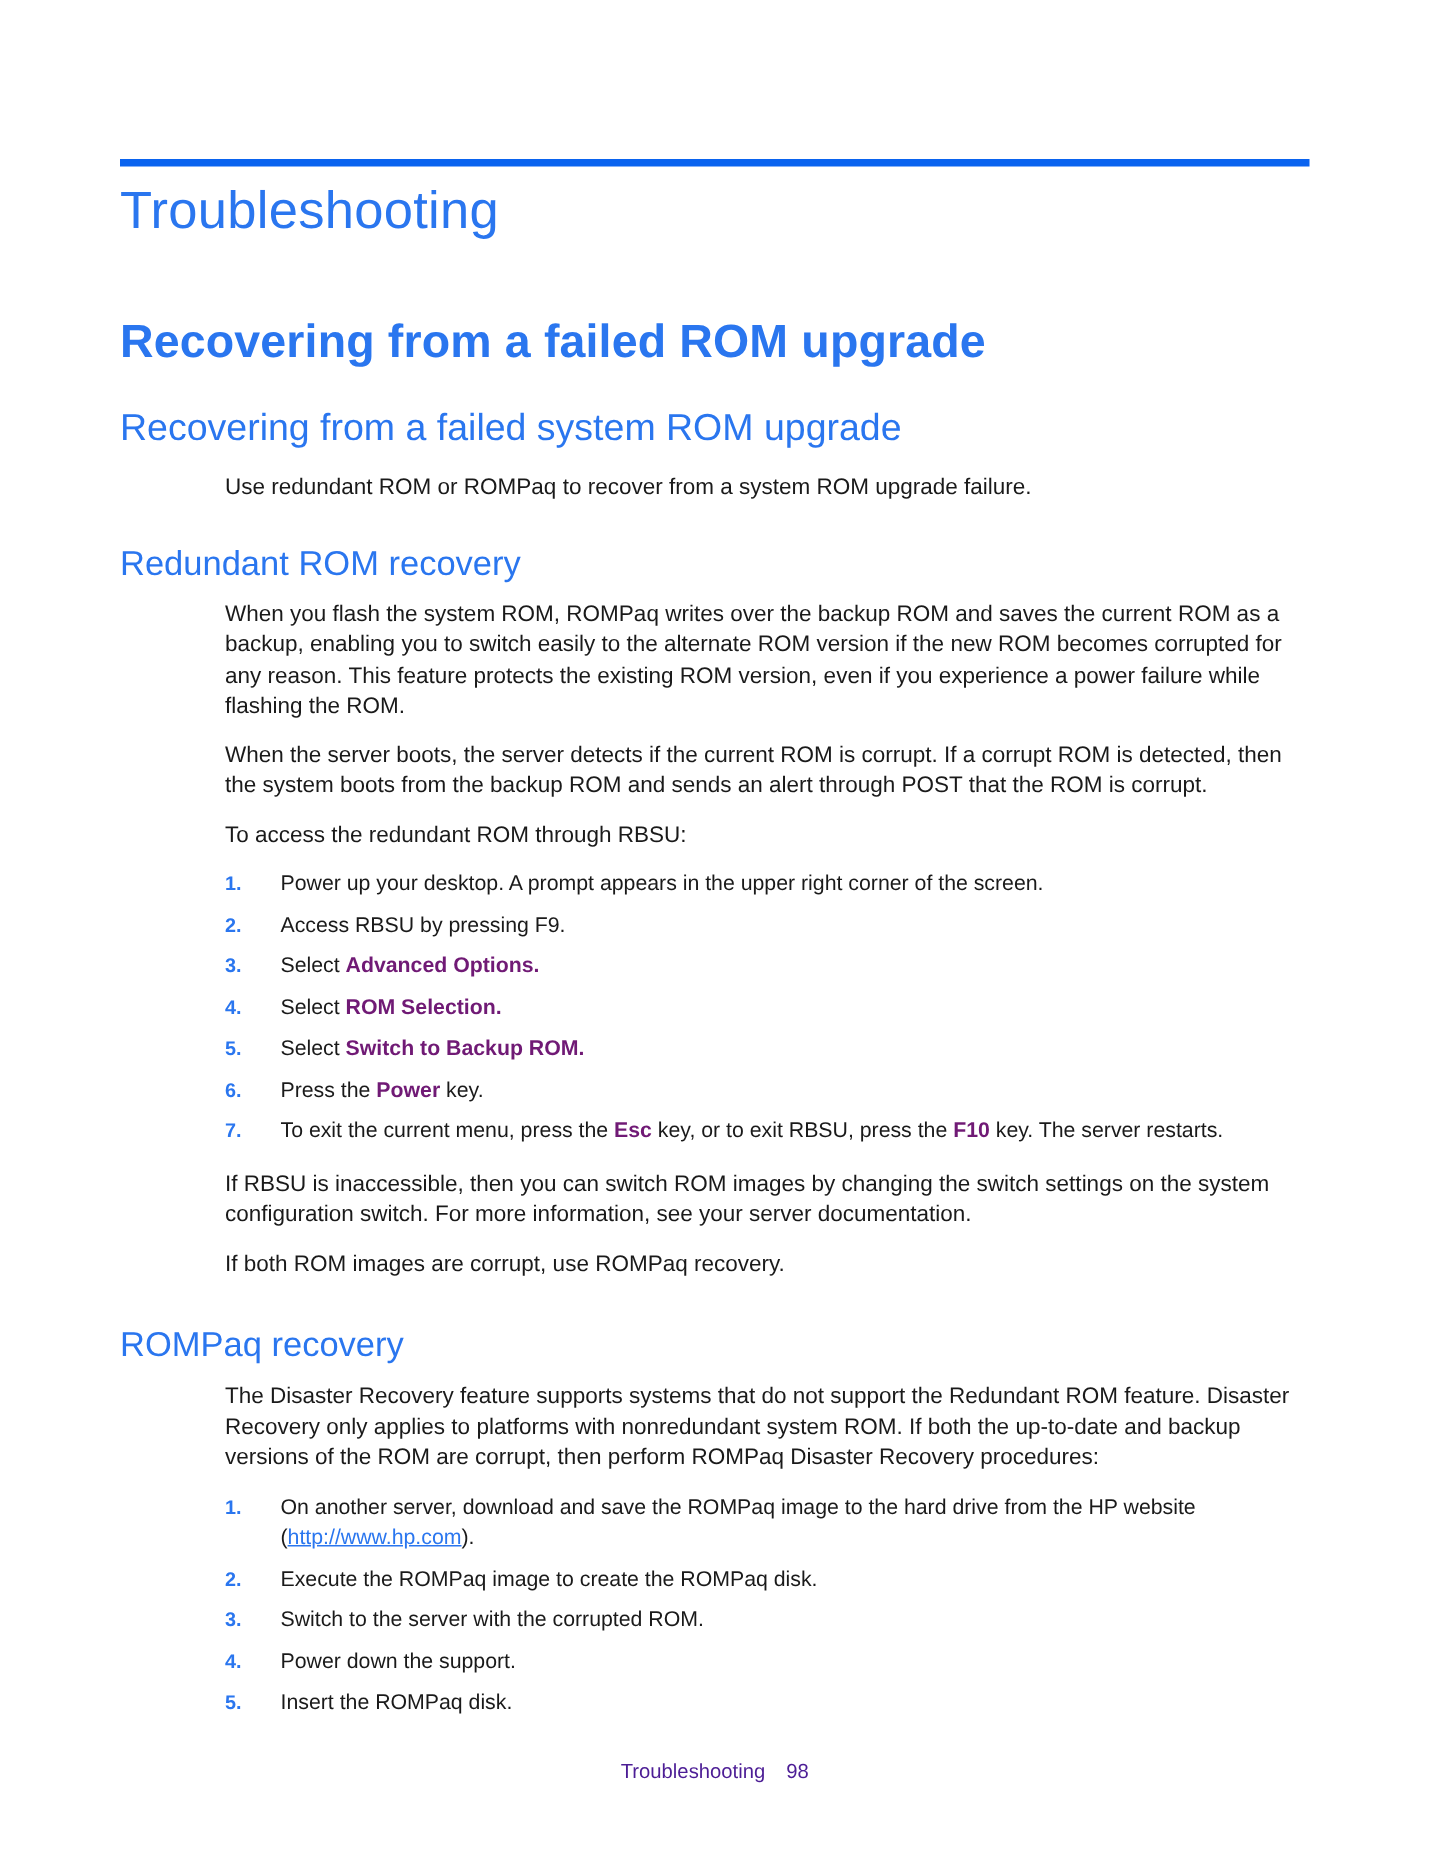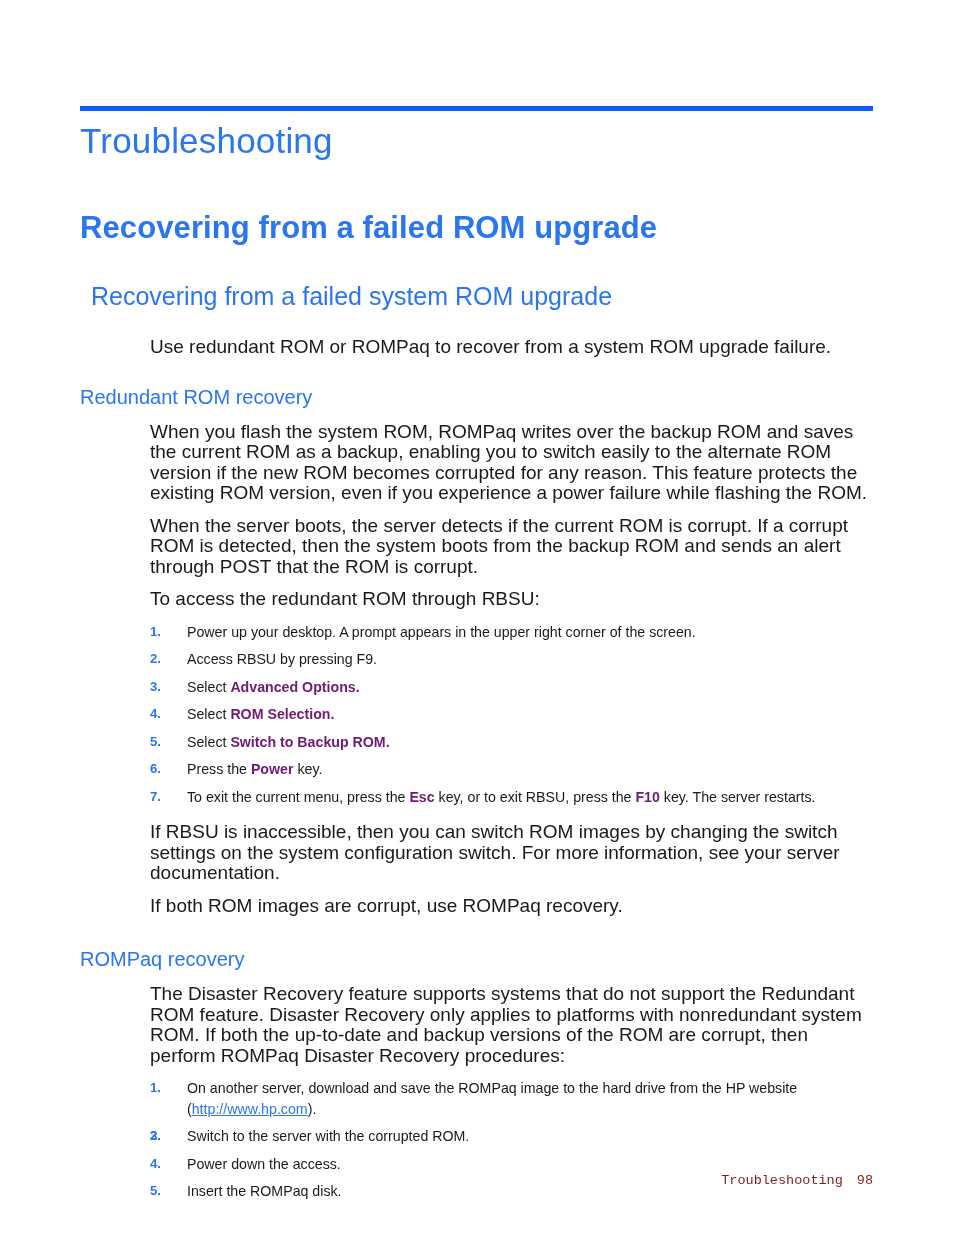--- a/index.html
+++ b/index.html
@@ -53,40 +53,40 @@
     margin: 0;
     padding: 0;
     line-height: 38px;
     letter-spacing: 0.1px;
   }
   h3.subsection-title {
     font-family: "Liberation Sans", sans-serif;
     font-size: 25px;
     font-weight: 400;
     color: #2a76ef;
-    margin: 11px;
+    margin: 0;
     padding: 0;
     line-height: 32px;
   }
   h4.subsub-title {
     font-family: "Liberation Sans", sans-serif;
-    font-size: 20px;
+    font-size: 23px;
     font-weight: 400;
     color: #2a76ef;
     margin: 0;
     padding: 0;
     line-height: 26px;
   }
   .body-block {
     margin-left: 70px;
     width: 723px;
   }
   p.para {
     font-family: "Liberation Sans", sans-serif;
-    font-size: 19px;
+    font-size: 15px;
     line-height: 20.5px;
     color: #1a1a1a;
     margin: 0;
     padding: 0;
     text-align: left;
   }
   ol.numlist {
     list-style: none;
     margin: 0;
     padding: 0;
@@ -112,24 +112,24 @@
   }
   .b { font-weight: 700; color: #701a75; }
   a.weblink {
     color: #2a76ef;
   }
   .footer {
     position: absolute;
     left: 80px;
     top: 1157px;
     width: 793px;
-    text-align: right;
-    font-family: Liberation Mono, monospace;
+    text-align: center;
+    font-family: Liberation Sans, sans-serif;
     font-size: 13.5px;
-    color: #7f1d1d;
+    color: #4c1d95;
   }
   .footer .fpage { margin-left: 14px; }
   .sp-8  { height: 8px; }
   .sp-12 { height: 12px; }
   .sp-14 { height: 14px; }
   .sp-22 { height: 22px; }
   .sp-26 { height: 26px; }
   .sp-30 { height: 30px; }
   .sp-46 { height: 46px; }
 </style>
@@ -192,23 +192,23 @@
 
     <h4 class="subsub-title">ROMPaq recovery</h4>
 
     <div class="sp-12"></div>
 
     <div class="body-block">
       <p class="para">The Disaster Recovery feature supports systems that do not support the Redundant ROM feature. Disaster Recovery only applies to platforms with nonredundant system ROM. If both the up-to-date and backup versions of the ROM are corrupt, then perform ROMPaq Disaster Recovery procedures:</p>
       <div class="sp-12"></div>
       <ol class="numlist" id="rompaq-steps">
           <li><span class="num">1.</span><span>On another server, download and save the ROMPaq image to the hard drive from the HP website (<a class="weblink" href="#">http://www.hp.com</a>).</span></li>
-          <li><span class="num">2.</span></li>
+          <li><span class="num">2.</span><span>Execute the ROMPaq image to create the ROMPaq disk.</span></li>
           <li><span class="num">3.</span><span>Switch to the server with the corrupted ROM.</span></li>
-          <li><span class="num">4.</span><span>Power down the access.</span></li>
+          <li><span class="num">4.</span><span>Power down the support.</span></li>
           <li><span class="num">5.</span><span>Insert the ROMPaq disk.</span></li>
         </ol>
     </div>
 
   </div>
 
   <div class="footer">
     <span>Troubleshooting</span><span class="fpage">98</span>
   </div>
 

